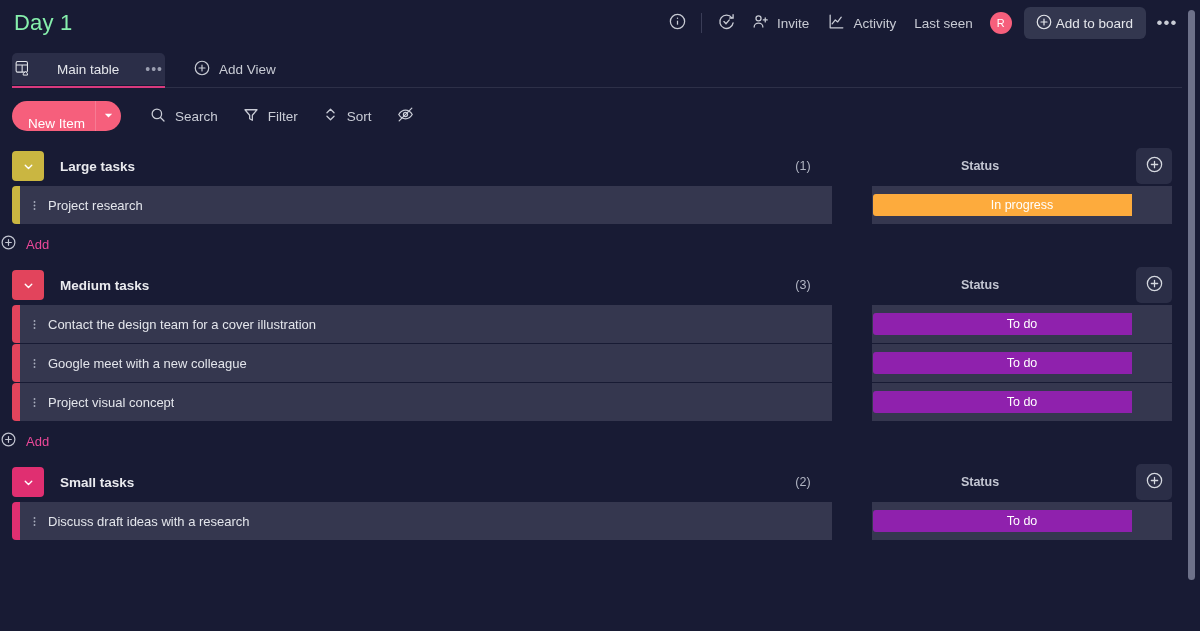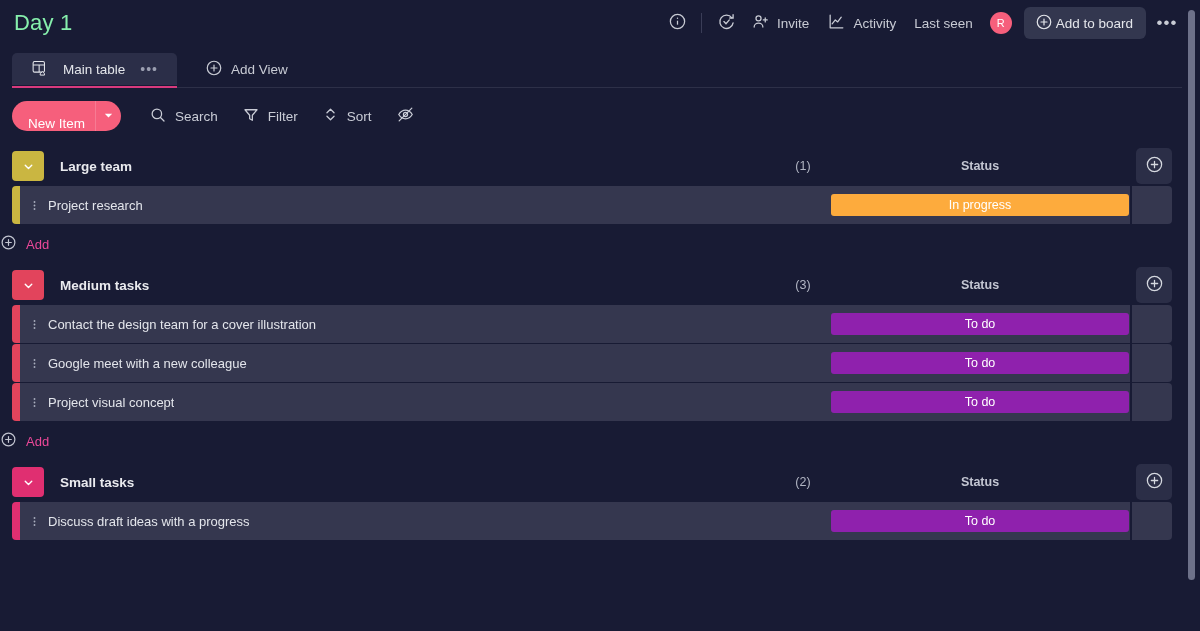--- a/index.html
+++ b/index.html
@@ -50,22 +50,22 @@
   
   .views-bar {
     height: 42px; display: flex; align-items: flex-end;
     padding-left: 12px; position: relative;
   }
   .views-bar::after {
     content: ""; position: absolute; left: 12px; right: 18px; bottom: 0;
     height: 1px; background: #2d3048;
   }
   .view-tab {
-    display: flex; align-items: center; gap: 15px;
-    height: 32px; padding: 0 19px; border-radius: 5px 5px 0 0;
+    display: flex; align-items: center; gap: 26px;
+    height: 32px; padding: 0 2px; border-radius: 5px 5px 0 0;
     background: #2b2e48; color: #e4e6eb; font-size: 13.5px;
     position: relative; cursor: pointer; margin-bottom: 3px; margin-top: 31px;
   }
   .view-tab::after {
     content: ""; position: absolute; left: 0; right: 0; bottom: -3px;
     height: 2px; background: #d83a7d; z-index: 2;
   }
   .view-tab .tab-dots { color: #9a9eb0; font-size: 14px; letter-spacing: 1px; }
   .add-view {
     display: flex; align-items: center; gap: 8px;
@@ -144,21 +144,21 @@
   }
   .row-menu {
     width: 28px; display: flex; align-items: center; justify-content: center;
     color: #a9adbd; cursor: pointer; flex: 0 0 auto;
   }
   .row-title {
     font-size: 13px; color: #e3e5eb; white-space: nowrap; overflow: hidden;
     text-overflow: ellipsis;
   }
   .row-status-cell {
-    position: absolute; left: 830px; width: 300px; height: 100%;
+    position: absolute; left: 872px; width: 300px; height: 100%;
     background: #35374f; display: flex; align-items: center;
     justify-content: center; padding: 0 1px;
   }
   .status-pill {
     width: 298px; height: 22px; border-radius: 3px;
     display: flex; align-items: center; justify-content: center;
     color: #fff; font-size: 12.5px; cursor: pointer;
   }
   .row-tail {
     position: absolute; left: 1132px; width: 40px; height: 100%;
@@ -327,21 +327,21 @@
   <div id="groups-container">
       <div class="group">
         <div class="group-head">
           <div class="group-chip" style="background:#cab641">
             <span>
               <svg width="13" height="13" viewBox="0 0 24 24" fill="none" stroke="#fff" stroke-width="2.6" stroke-linecap="round" stroke-linejoin="round">
                 <path d="M6 9.5l6 6 6-6"></path>
               </svg>
             </span>
           </div>
-          <div class="group-name">Large team</div>
+          <div class="group-name">Large tasks</div>
           <div class="group-count">(1)</div>
           <div class="group-status-hdr">Status</div>
           <div class="add-col-btn">
             <span><svg width="19" height="19" viewBox="0 0 24 24" fill="none" stroke="#d5d8df" stroke-width="1.6" stroke-linecap="round">
                 <circle cx="12" cy="12" r="9"></circle>
                 <path d="M12 8v8M8 12h8"></path>
               </svg></span>
           </div>
         </div>
         <div class="row">
@@ -469,21 +469,21 @@
         <div class="row">
           <div class="row-colorbar" style="background:#e02f71"></div>
           <div class="row-main">
             <div class="row-menu">
               <svg width="13" height="13" viewBox="0 0 24 24" fill="#a9adbd">
                 <circle cx="12" cy="5.5" r="1.7"></circle>
                 <circle cx="12" cy="12" r="1.7"></circle>
                 <circle cx="12" cy="18.5" r="1.7"></circle>
               </svg>
             </div>
-            <div class="row-title">Discuss draft ideas with a progress</div>
+            <div class="row-title">Discuss draft ideas with a research</div>
           </div>
           <div class="row-status-cell">
             <div class="status-pill" style="background:#8f21ad">To do</div>
           </div>
           <div class="row-tail"></div>
         </div>
       </div>
     </div>
 </div>
 

